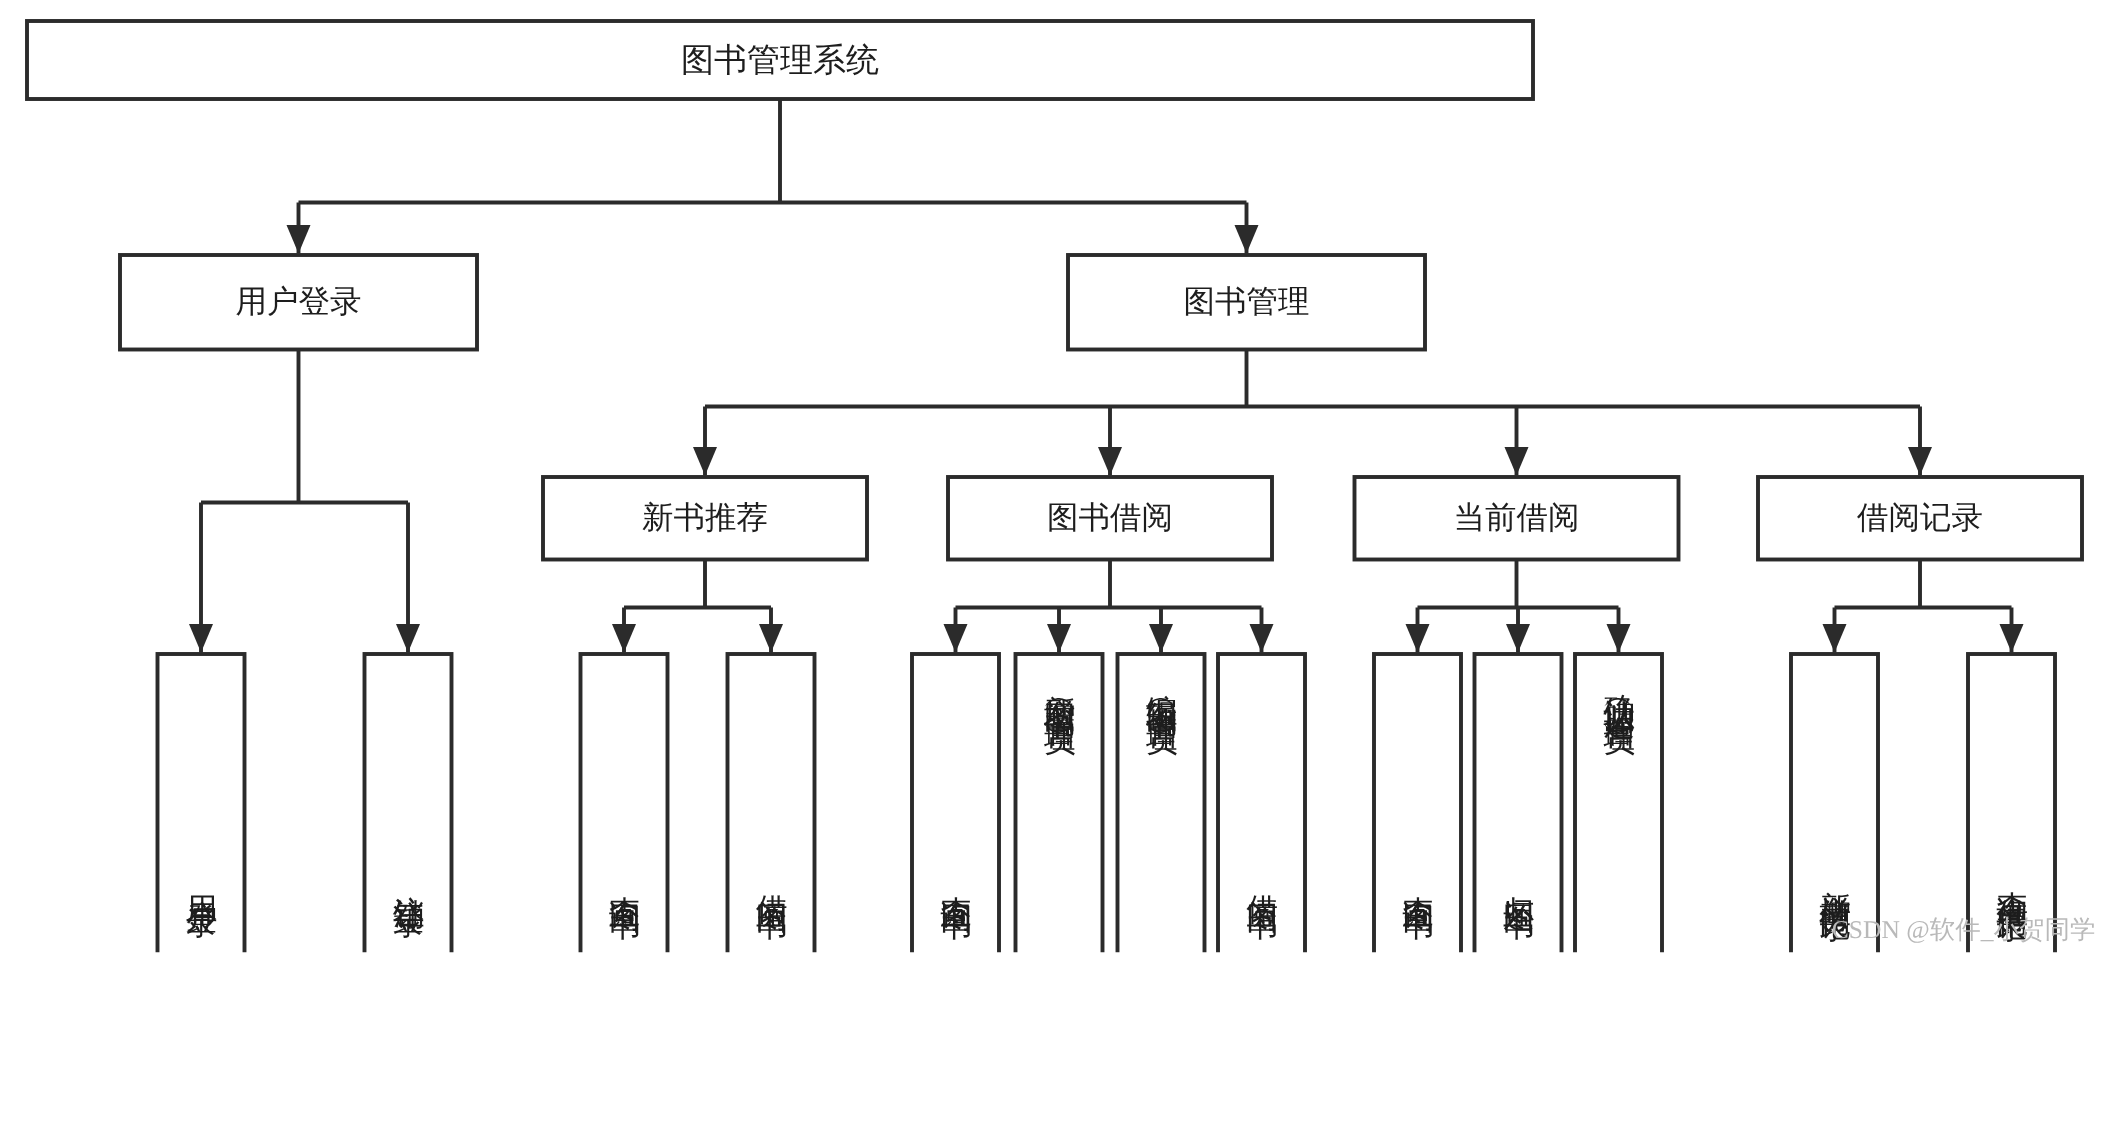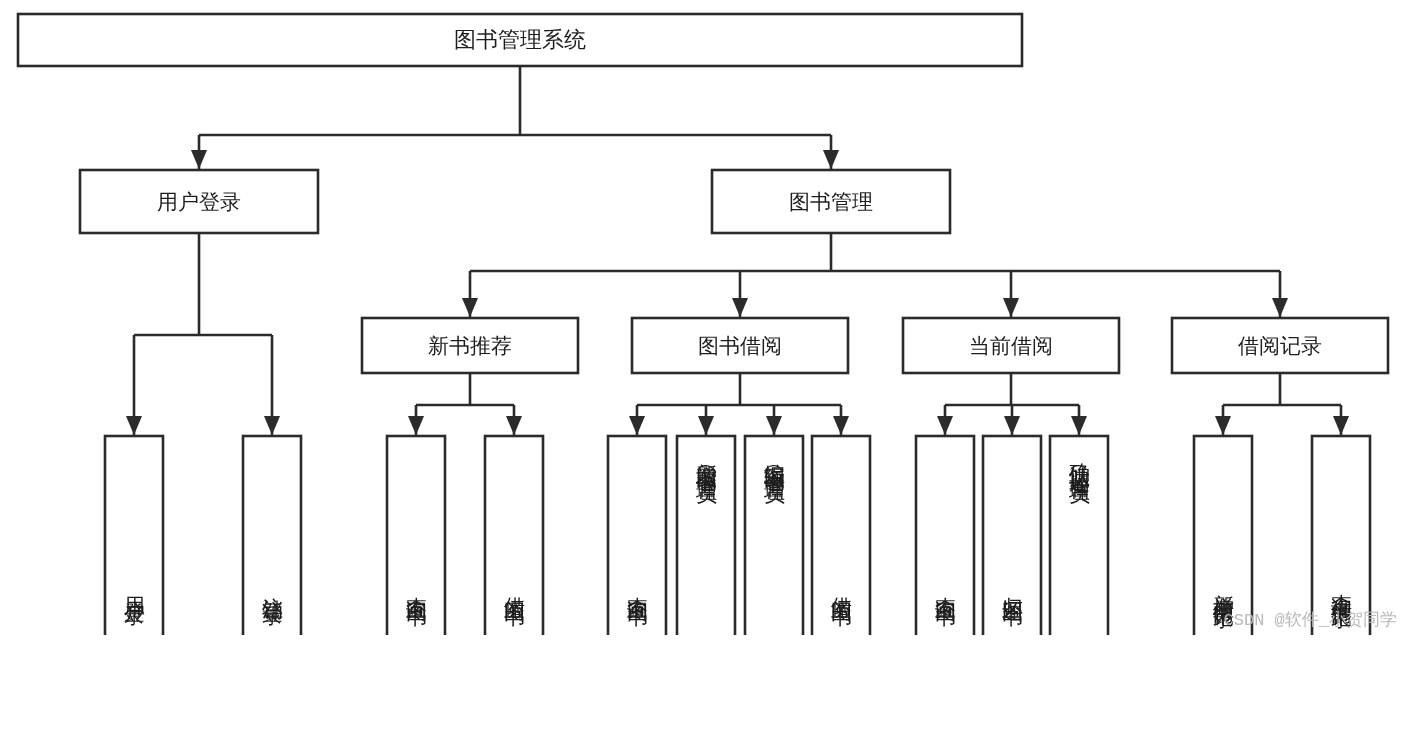--- a/index.html
+++ b/index.html
@@ -65,21 +65,21 @@
     font-size: 21px;
     line-height: 1.0;
     color: #1d1d1d;
     letter-spacing: 3px;
     white-space: nowrap;
   }
   .watermark {
     position: absolute;
     right: 8px;
     bottom: 4px;
-    font-family: Liberation Mono, monospace;
+    font-family: Liberation Serif, serif;
     font-size: 17px;
     color: #b9b9b9;
     white-space: nowrap;
     pointer-events: none;
   }
 </style>
 </head>
 <body>
 
 <div id="diagram-root">

